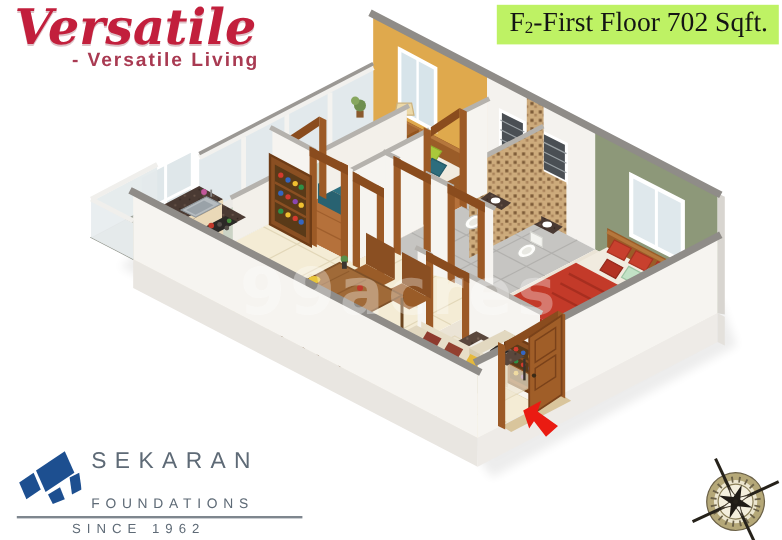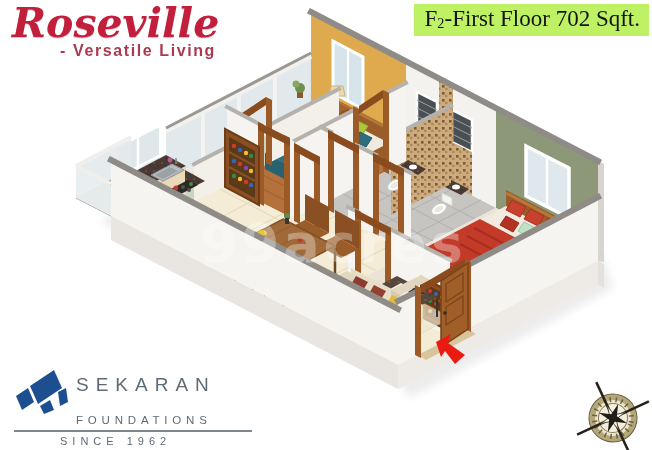--- a/index.html
+++ b/index.html
@@ -20,21 +20,21 @@
   }
   
   .plan-label{
     position:absolute;top:4px;right:3px;background:#bef264;
     font-family:"Liberation Serif",serif;font-size:23px;color:#141414;
     padding:2px 9px 4px 11px;white-space:nowrap;
   }
   .plan-label .sub{font-size:0.62em;vertical-align:-0.12em;}
   
   .dev{position:absolute;left:14px;bottom:3px;width:238px;}
-  .dev-row{display:flex;align-items:flex-start;}
+  .dev-row{display:flex;align-items:center;}
   .dev-icon{flex:0 0 auto;margin-right:8px;}
   .dev-texts{padding-top:12px;}
   .dev-name{font-size:19px;letter-spacing:7px;color:#5e6a76;font-weight:500;}
   .dev-type{font-size:11.5px;letter-spacing:4.8px;color:#5e6a76;margin-top:18px;}
   .dev-line{border-top:2px solid #7e868e;margin:4px 0 3px 0;}
   .dev-since{font-size:11px;letter-spacing:5px;color:#5e6a76;margin-left:46px;}
   
   .plan-svg{position:absolute;left:0;top:0;}
   .cap{stroke:#8f8c88;stroke-width:6;fill:none;stroke-linecap:square;}
   .capi{stroke:#b5b2ad;stroke-width:4;fill:none;stroke-linecap:square;}
@@ -481,21 +481,21 @@
     <line x1="28" y1="-28" x2="-28" y2="28" stroke="#26221a" stroke-width="2.5"></line>
     <polygon points="36,36 26,32 32,26" fill="#26221a"></polygon>
     <polygon points="0,-13 2.4,-2.4 13,0 2.4,2.4 0,13 -2.4,2.4 -13,0 -2.4,-2.4" fill="#f7f3e6" stroke="#4a4234" stroke-width="0.8" transform="rotate(45)"></polygon>
     <polygon points="0,-15 3,-3 15,0 3,3 0,15 -3,3 -15,0 -3,-3" fill="#201c16"></polygon>
     <circle r="2" fill="#26221a"></circle>
     <text x="38" y="45" font-size="9" fill="#26221a" font-family="Liberation Serif,serif">N</text>
   </g>
 </svg>
 
 <div class="brand">
-  <div class="brand-name">Roseville</div>
+  <div class="brand-name">Versatile</div>
   <div class="brand-tag">- Versatile Living</div>
 </div>
 
 <div class="plan-label">
   <span>F</span><span class="sub">2</span><span>-First Floor 702 Sqft.</span>
 </div>
 
 <div class="dev">
   <div class="dev-row">
     <svg class="dev-icon" width="54" height="52" viewBox="0 0 54 52">

